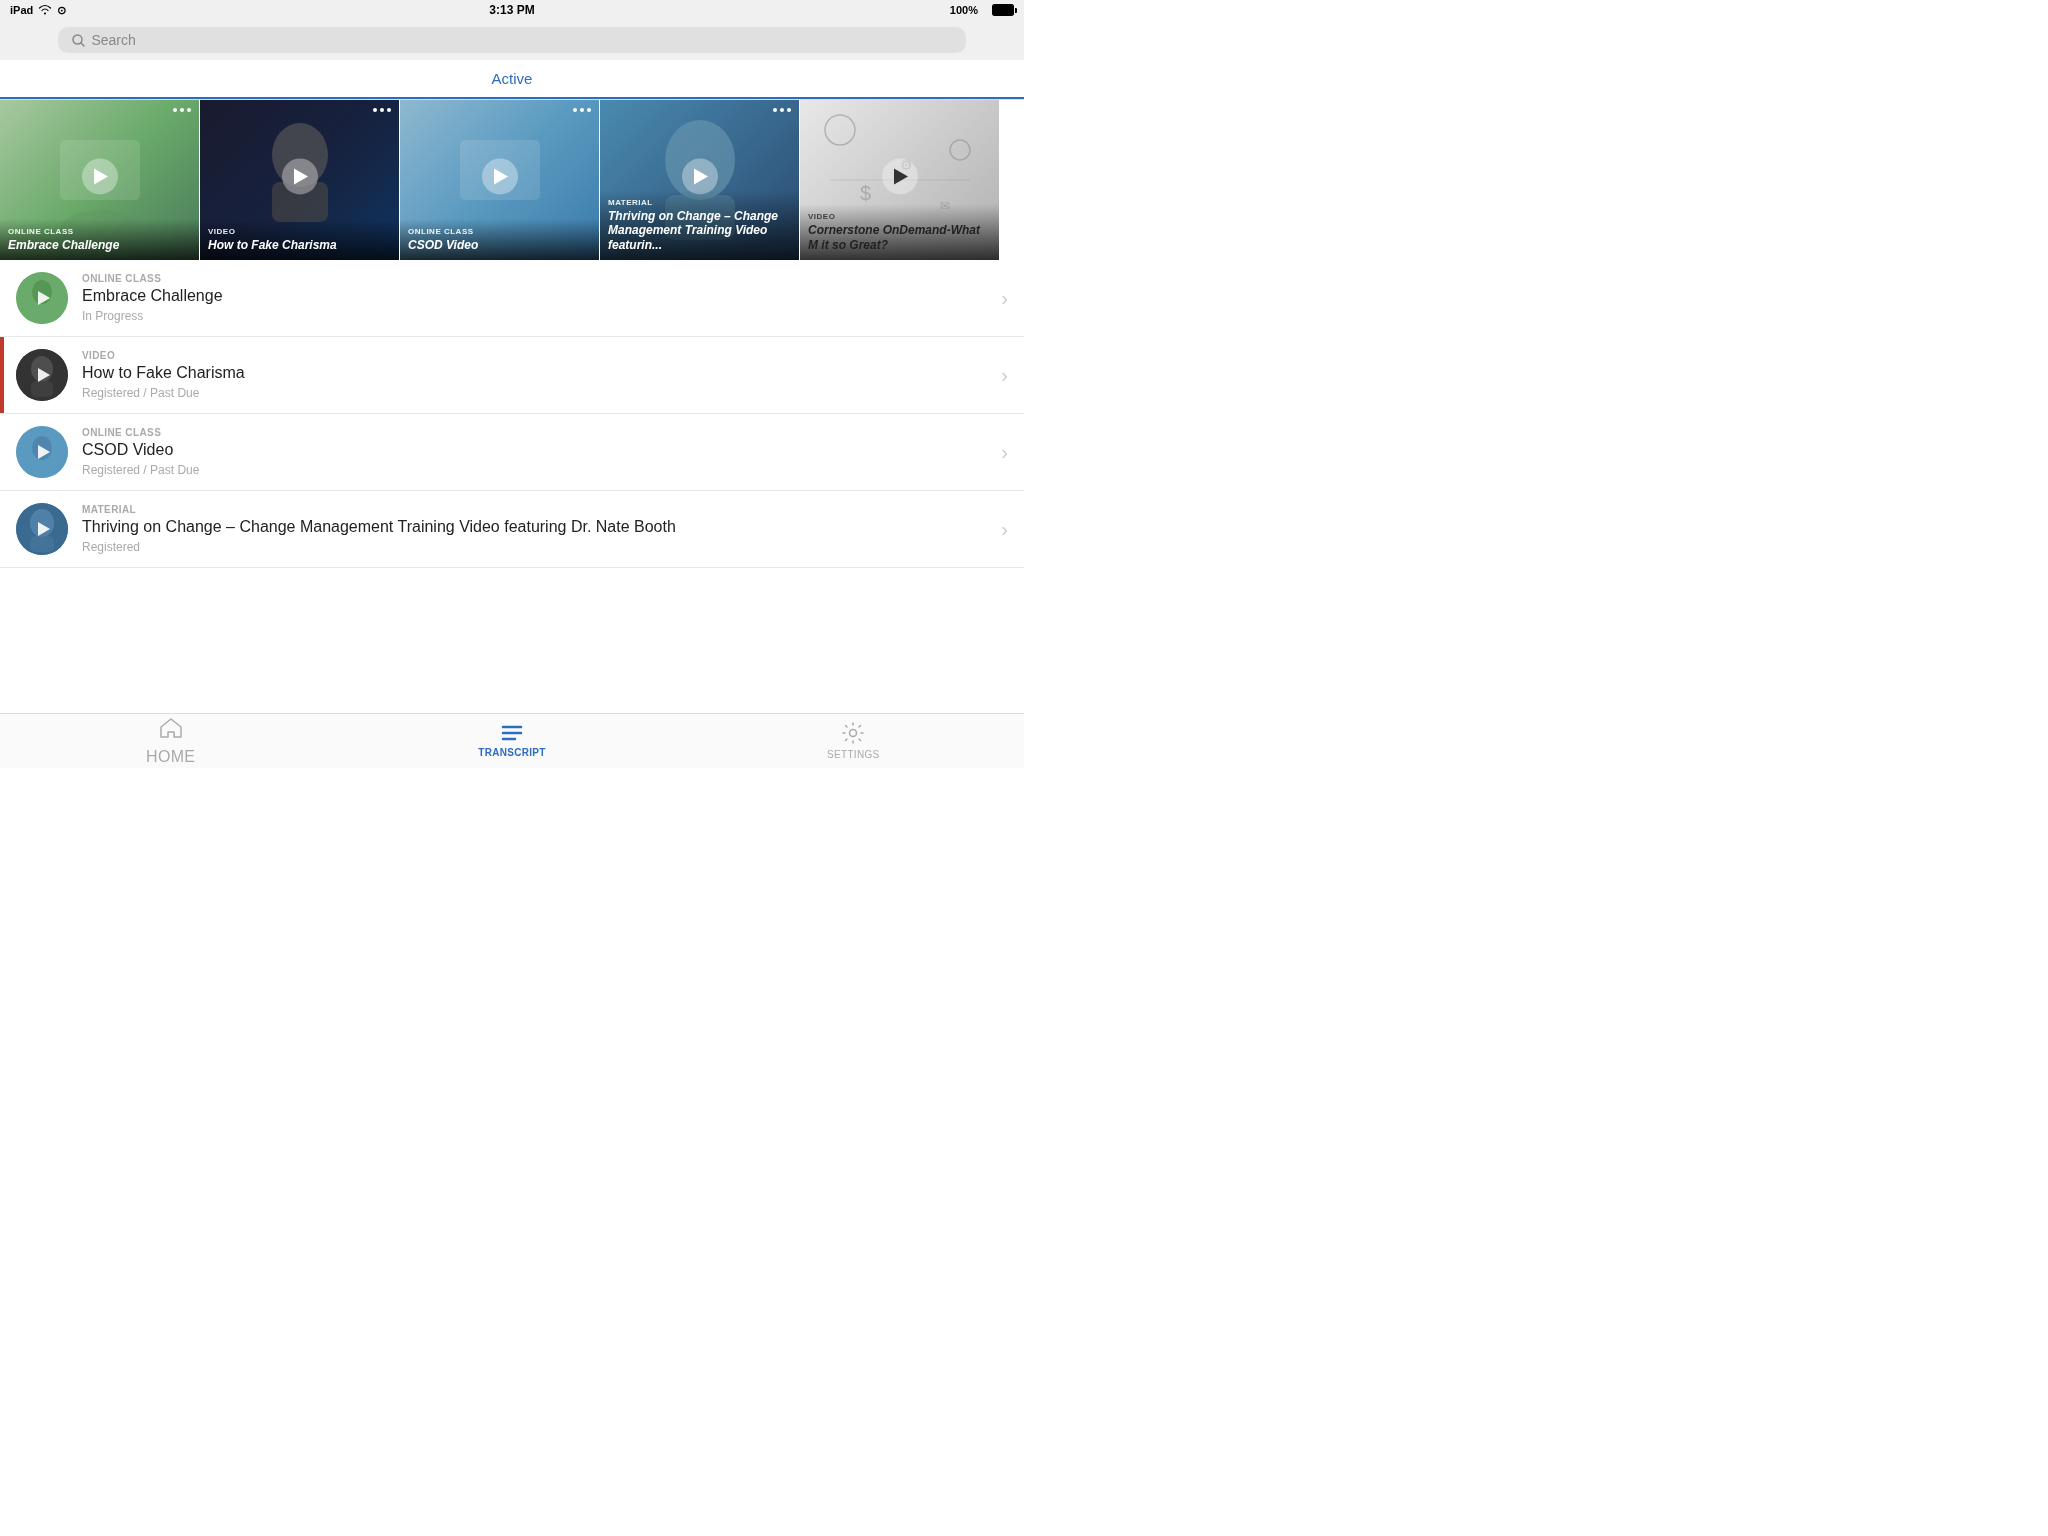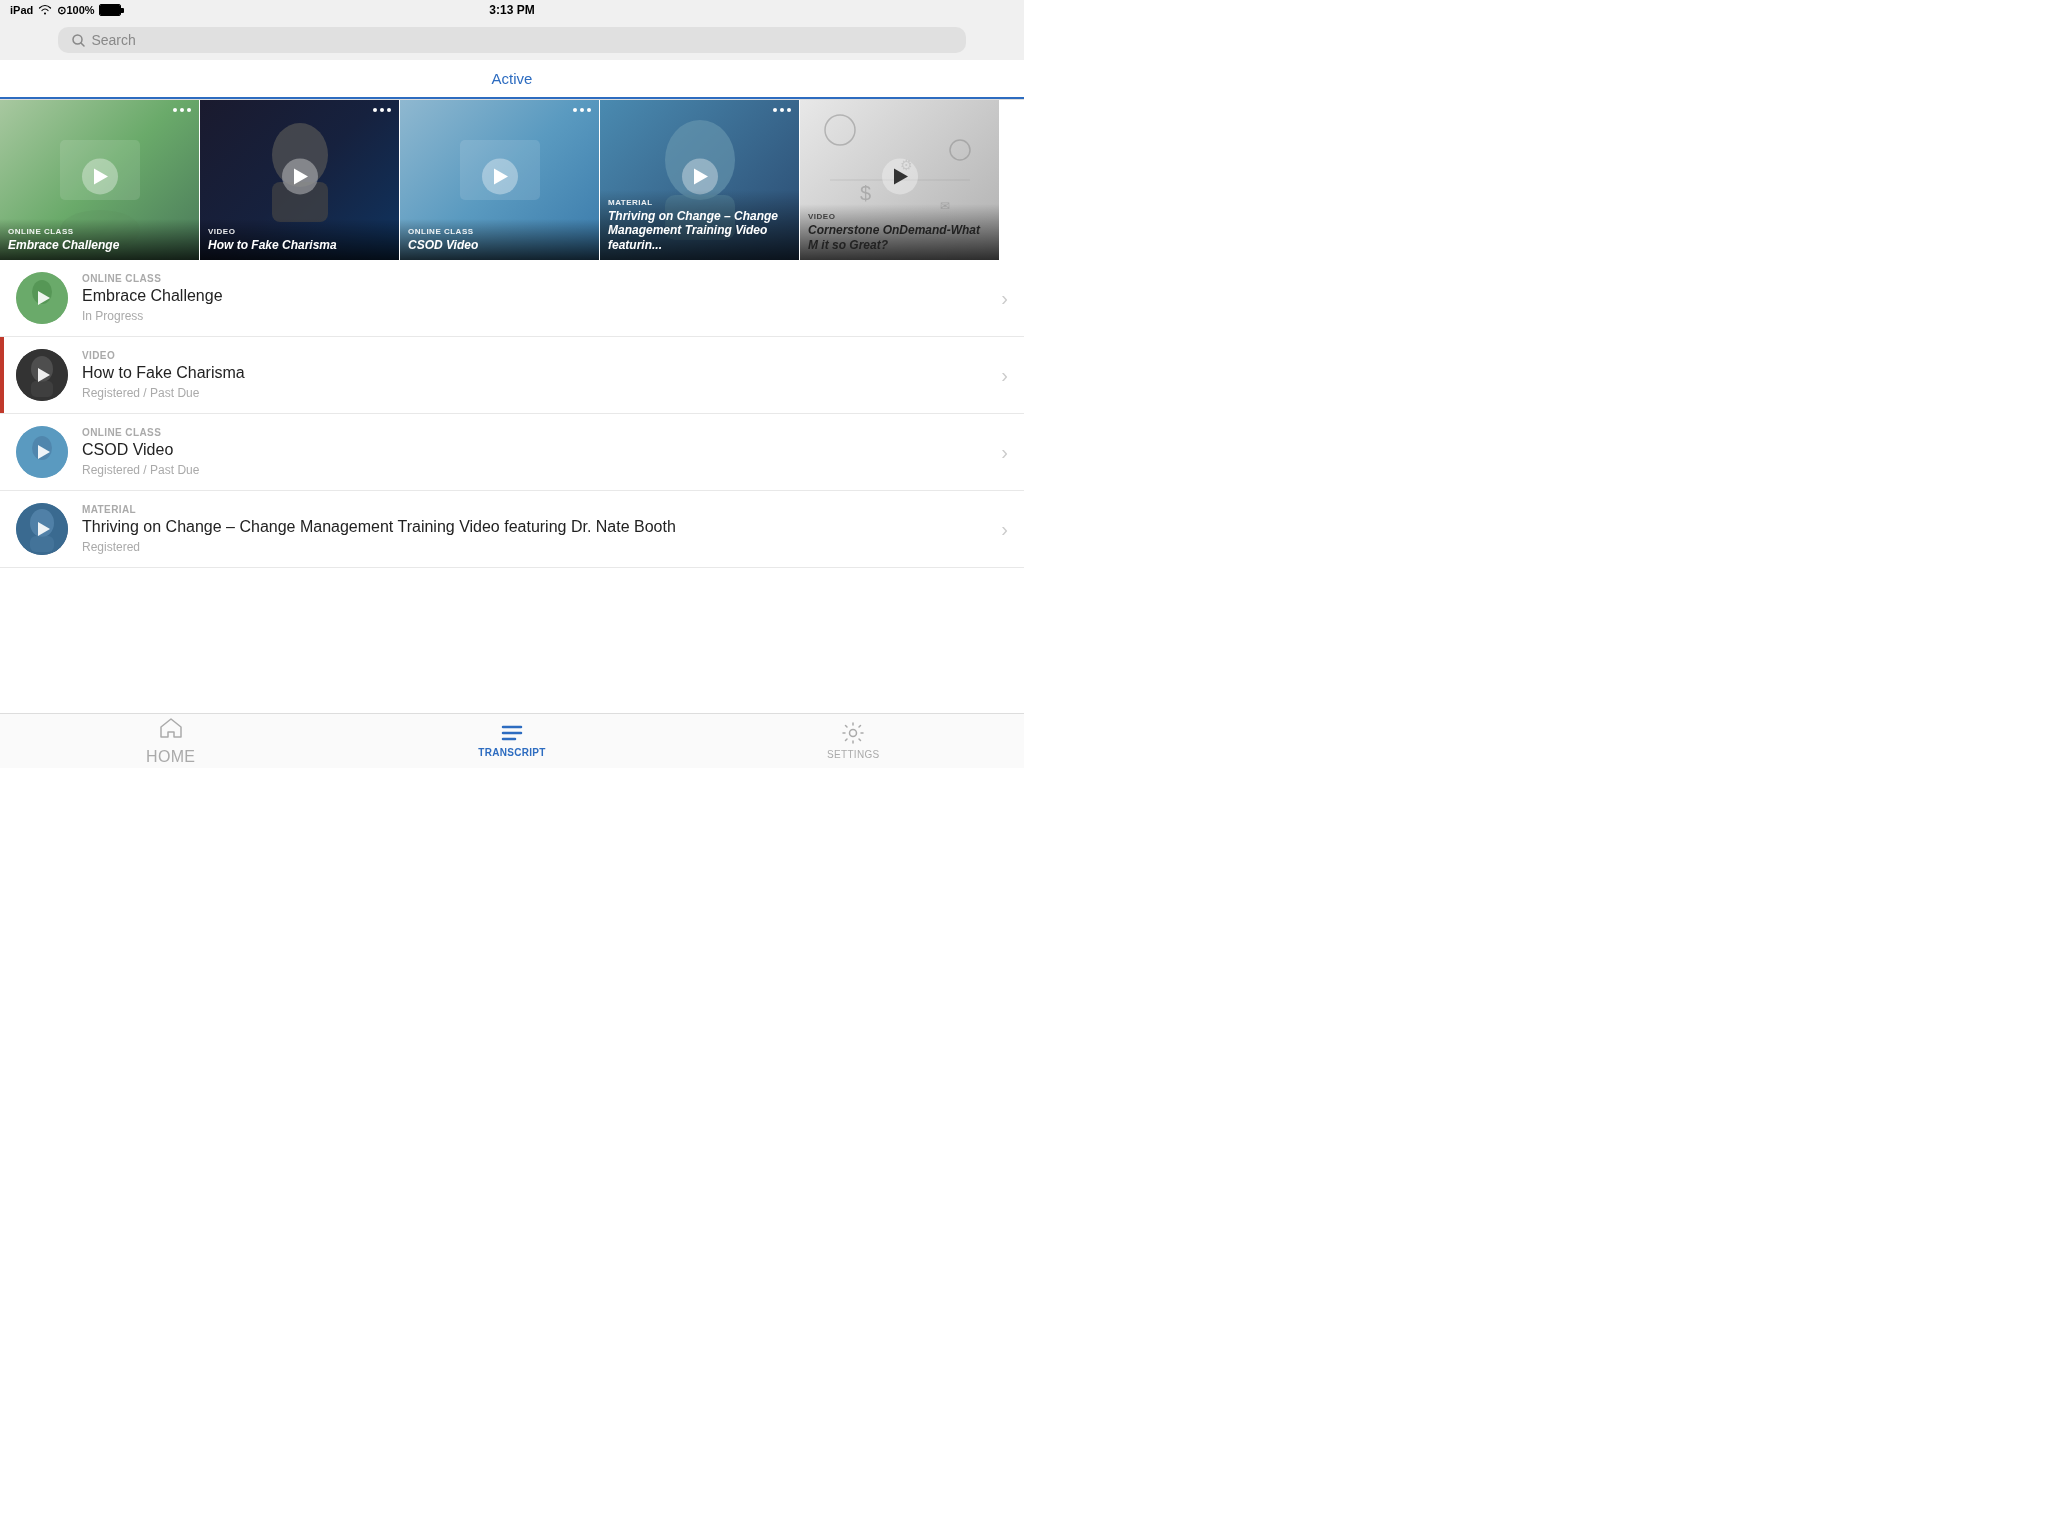--- a/index.html
+++ b/index.html
@@ -12,28 +12,29 @@
       overflow: hidden;
       position: relative;
     }
 
     
     .status-bar {
       height: 20px;
       background: #f0f0f0;
       display: flex;
       align-items: center;
+      justify-content: space-between;
       padding: 0 10px;
       font-size: 11px;
       font-weight: 600;
       color: #000;
     }
     .status-left { display: flex; align-items: center; gap: 5px; }
     .status-center { position: absolute; left: 50%; transform: translateX(-50%); font-size: 12px; font-weight: 600; }
-    .status-right { display: flex; align-items: center; gap: 4px; font-size: 11px; }
+    .status-right { display: flex; align-items: center; gap: 14px; font-size: 11px; }
     .battery-icon { width: 22px; height: 12px; border: 1.5px solid #000; border-radius: 2px; position: relative; display: inline-block; }
     .battery-icon::after { content: ''; position: absolute; right: -4px; top: 3px; width: 2.5px; height: 5px; background: #000; border-radius: 0 1px 1px 0; }
     .battery-fill { background: #000; height: 100%; width: 100%; border-radius: 1px; }
 
     
     .search-bar {
       background: #f0f0f0;
       padding: 7px 8px;
       display: flex;
       align-items: center;

